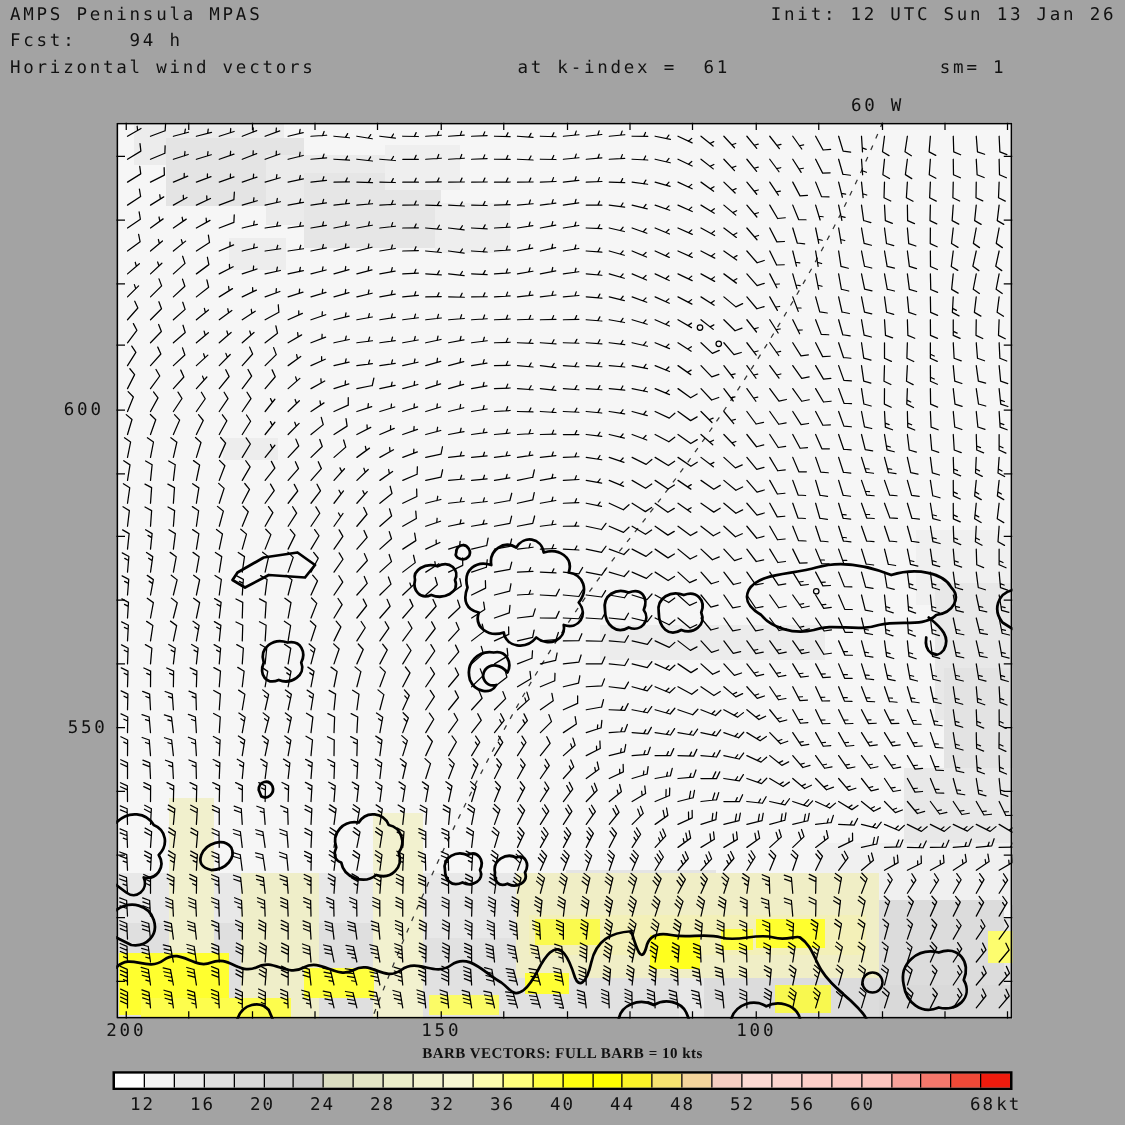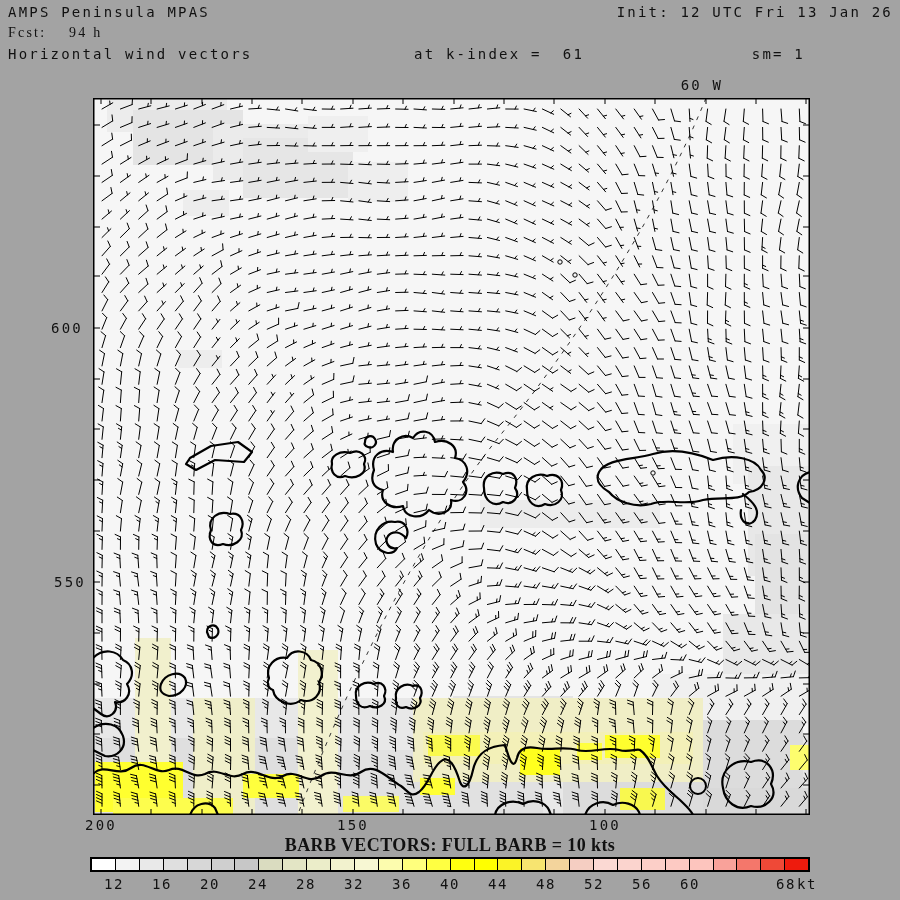--- a/index.html
+++ b/index.html
@@ -9,32 +9,32 @@
   .tr{text-align:right;}
   .map{position:absolute;left:93px;top:98px;width:717px;height:717px;background:#f6f6f6;}
   .axlab{position:absolute;font-size:14px;letter-spacing:2.2px;white-space:pre;}
   .cbar{position:absolute;left:90px;top:857px;width:720px;height:15px;
         border:2px solid #000;box-sizing:border-box;display:flex;}
   .cbar .cell{flex:1 1 0;border-left:1px solid #000;}
   .cbar .cell:first-child{border-left:none;}
   .cbar-labels{position:absolute;left:90px;top:876px;width:740px;height:18px;}
   .cbar-labels .lb{position:absolute;transform:translateX(-50%);font-size:14px;letter-spacing:1.5px;}
   .cbar-title{position:absolute;left:250px;top:835px;width:400px;text-align:center;
-              font-family:"Liberation Serif",serif;font-weight:bold;font-size:18px;letter-spacing:0.4px;}
+              font-family:"Liberation Serif",serif;font-weight:bold;font-size:12px;letter-spacing:0.4px;}
   svg{display:block;}
 </style>
 </head>
 <body>
 <div class="page">
 
   <div class="t" style="left:8px;top:4px;">AMPS Peninsula MPAS</div>
-  <div class="t" style="left:8px;top:25px;font-family:Liberation Serif, serif;">Fcst:    94 h</div>
+  <div class="t" style="left:8px;top:25px;">Fcst:    94 h</div>
   <div class="t" style="left:8px;top:46px;">Horizontal wind vectors</div>
   <div class="t" style="left:414px;top:46px;">at k-index =  61</div>
-  <div class="t tr" style="right:7px;top:4px;">Init: 12 UTC Fri 13 Jan 26</div>
+  <div class="t tr" style="right:7px;top:4px;">Init: 12 UTC Sun 13 Jan 26</div>
   <div class="t tr" style="right:95px;top:46px;">sm= 1</div>
 
   <div class="axlab" style="left:680px;top:77px;width:44px;text-align:center;">60 W</div>
   <div class="axlab" style="left:48px;top:320px;width:38px;text-align:center;">600</div>
   <div class="axlab" style="left:48px;top:574px;width:38px;text-align:right;">550</div>
   <div class="axlab" style="left:82px;top:817px;width:38px;text-align:center;">200</div>
   <div class="axlab" style="left:334px;top:817px;width:38px;text-align:center;">150</div>
   <div class="axlab" style="left:586px;top:817px;width:38px;text-align:center;">100</div>
 
   <div class="map">

